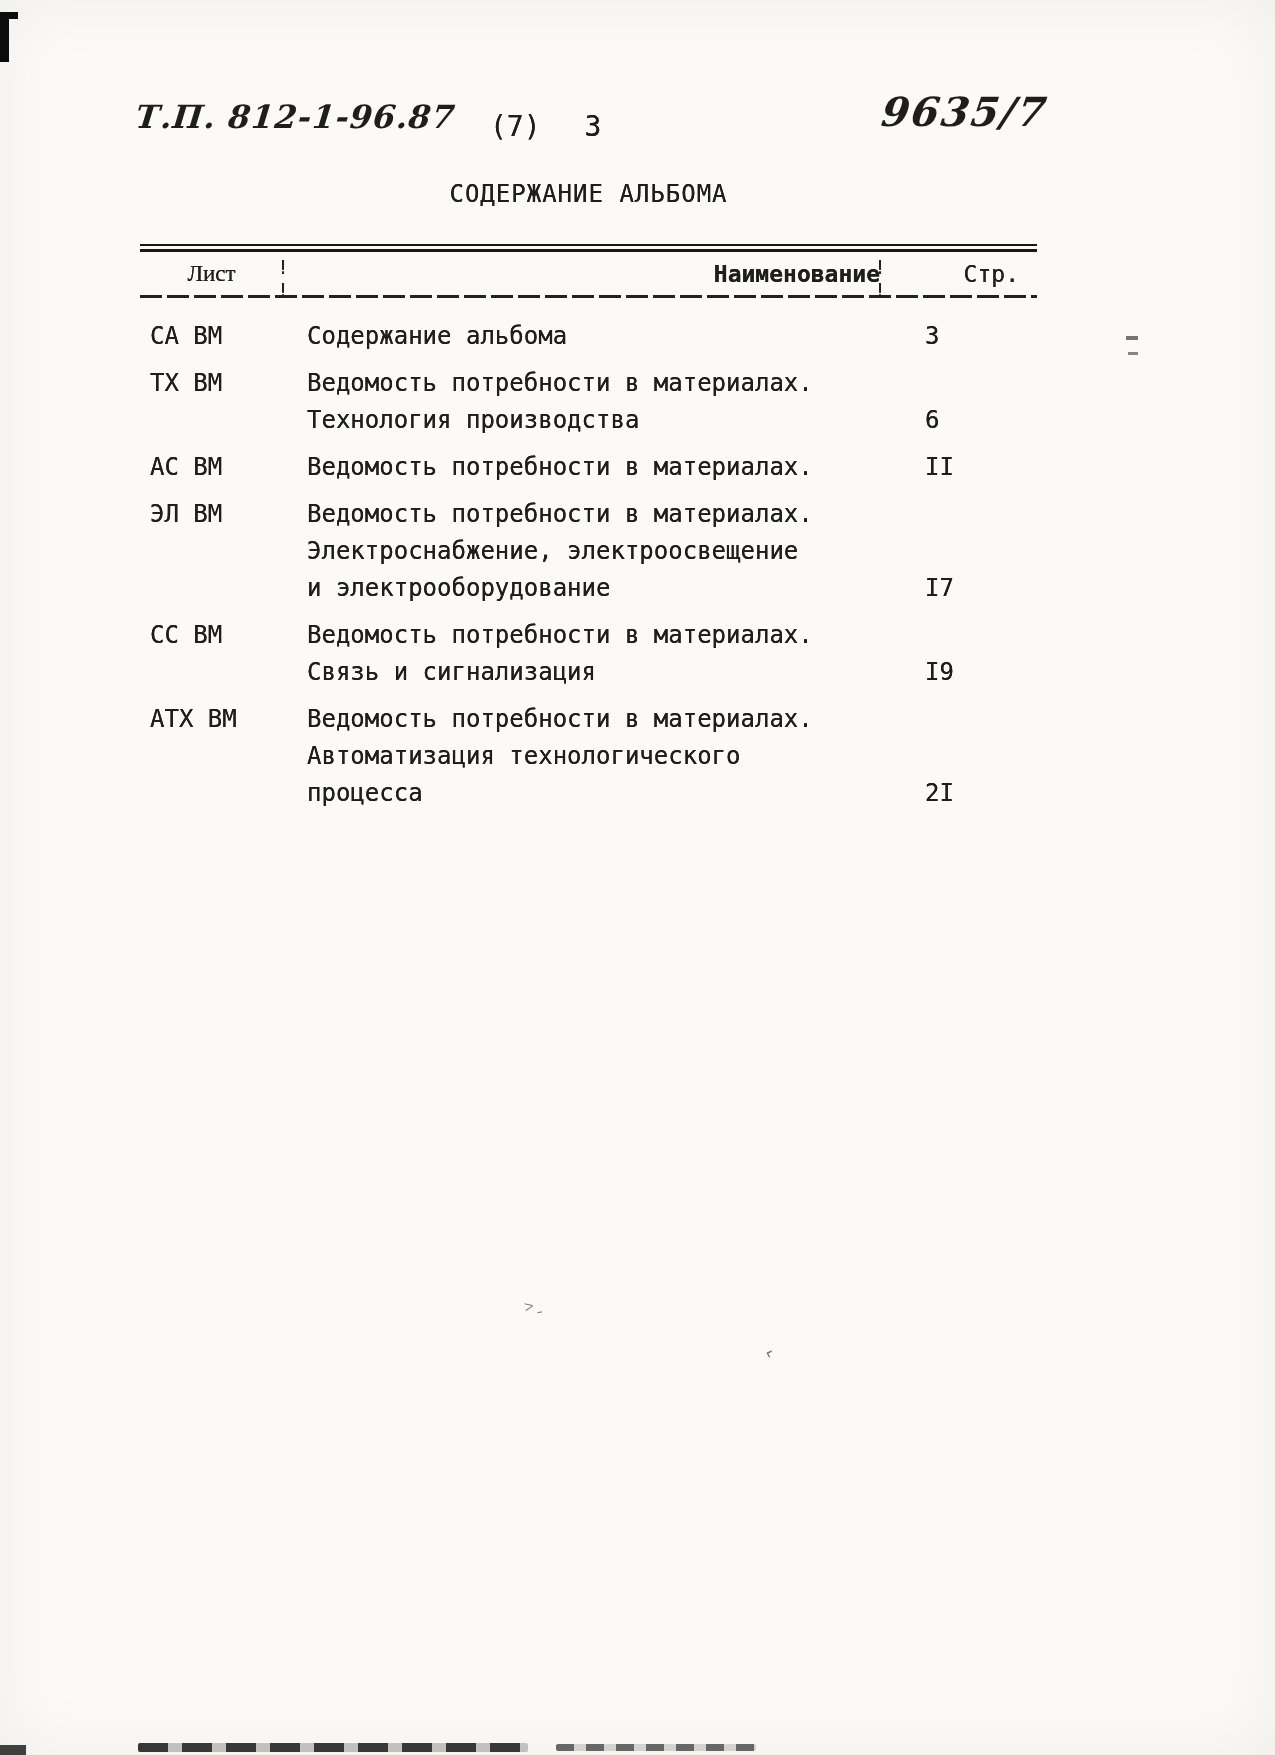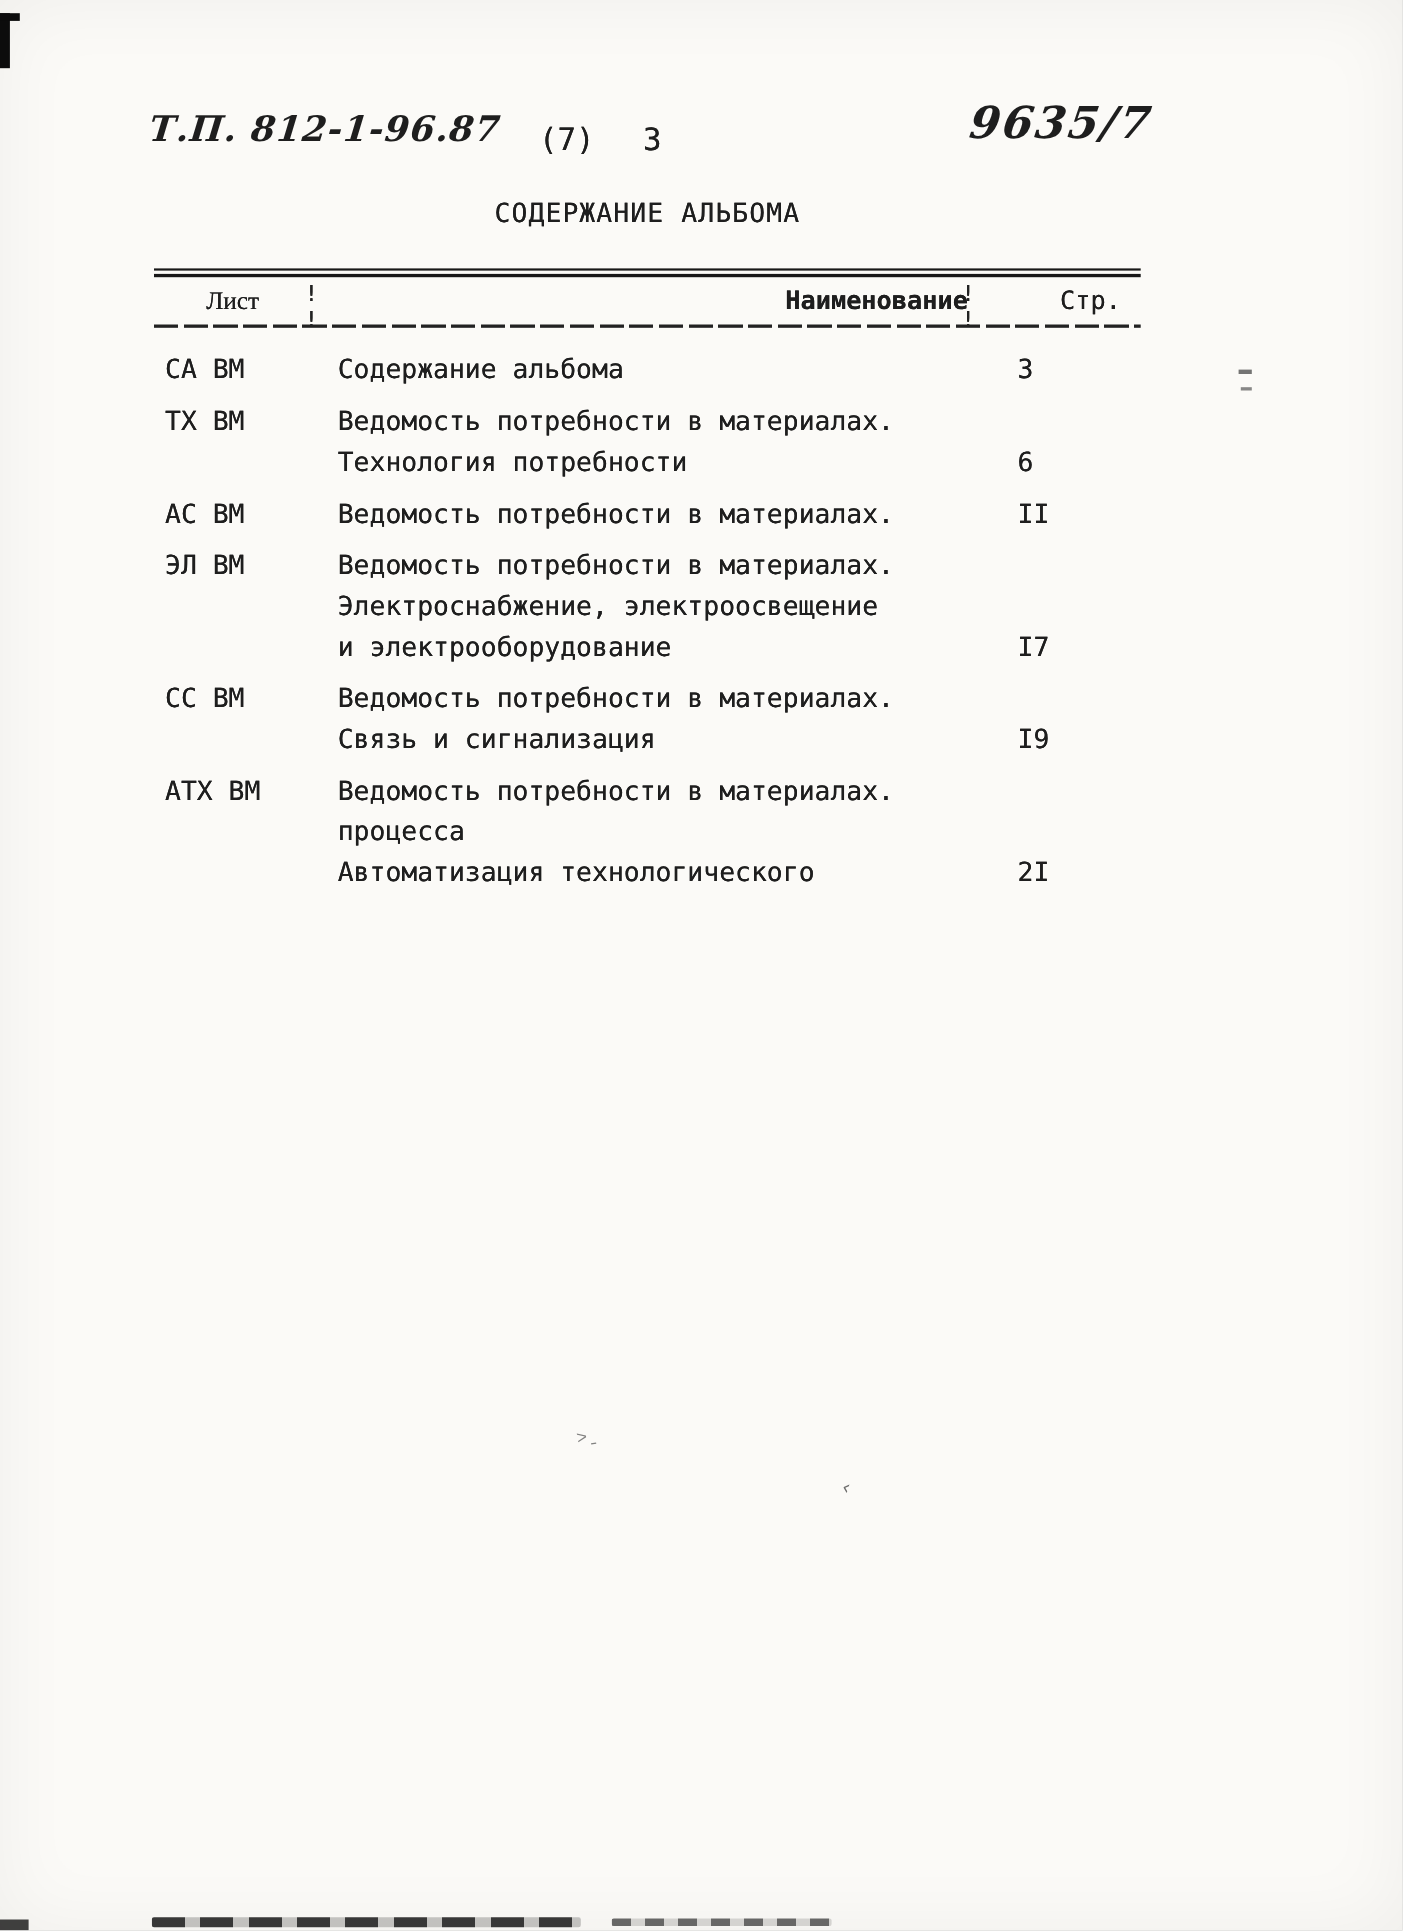--- a/index.html
+++ b/index.html
@@ -139,21 +139,21 @@
           <div class="line">Содержание альбома</div>
         </div>
         <div class="cell-page">3</div>
       </div>
 
 
       <div class="row">
         <div class="cell-sheet">ТХ ВМ</div>
         <div class="cell-name">
           <div class="line">Ведомость потребности в материалах.</div>
-          <div class="line">Технология потребности</div>
+          <div class="line">Технология производства</div>
         </div>
         <div class="cell-page">6</div>
       </div>
 
       <div class="row">
         <div class="cell-sheet">АС ВМ</div>
         <div class="cell-name">
           <div class="line">Ведомость потребности в материалах.</div>
         </div>
         <div class="cell-page">II</div>
@@ -175,22 +175,22 @@
           <div class="line">Ведомость потребности в материалах.</div>
           <div class="line">Связь и сигнализация</div>
         </div>
         <div class="cell-page">I9</div>
       </div>
 
       <div class="row">
         <div class="cell-sheet">АТХ ВМ</div>
         <div class="cell-name">
           <div class="line">Ведомость потребности в материалах.</div>
+          <div class="line">Автоматизация технологического</div>
           <div class="line">процесса</div>
-          <div class="line">Автоматизация технологического</div>
         </div>
         <div class="cell-page">2I</div>
       </div>
 
     </div>
   </div>
 
   <div class="art art-corner-v"></div>
   <div class="art art-corner-h"></div>
   <div class="art art-edge-tick1"></div>

